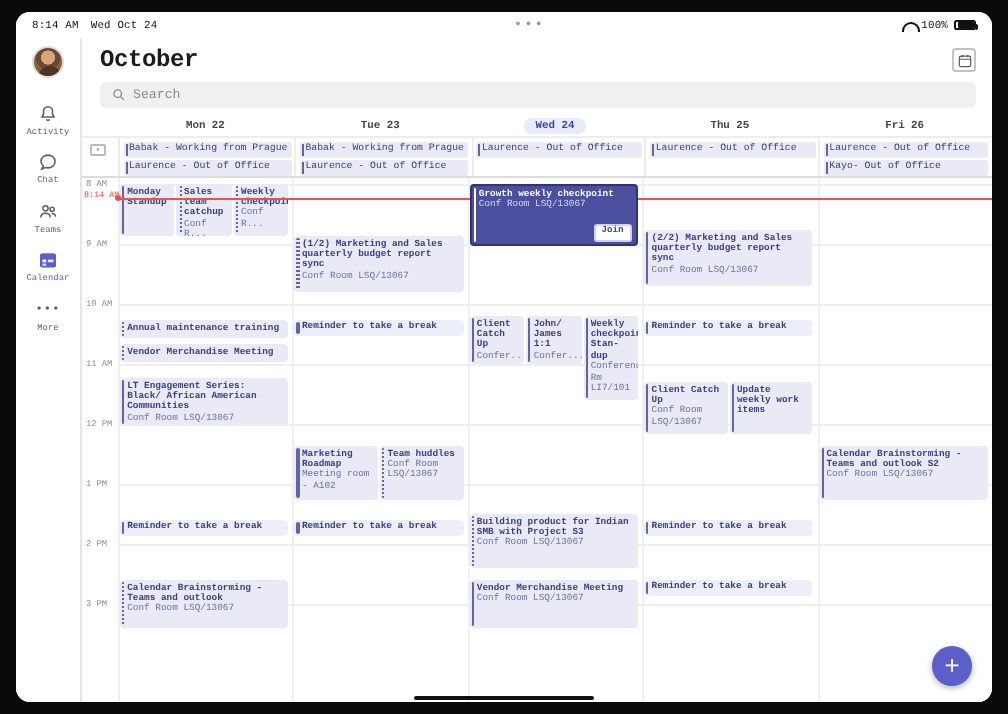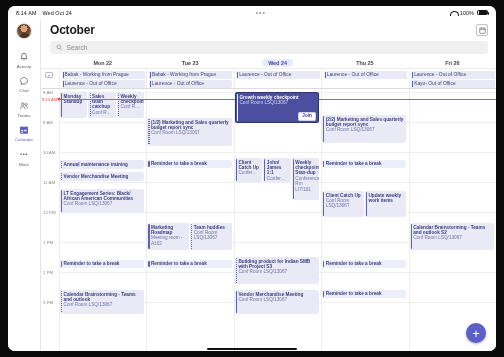--- a/index.html
+++ b/index.html
@@ -6,20 +6,21 @@
   html, body {
     width: 504px; height: 357px;
     background: #000; overflow: hidden;
     font-family: "Liberation Sans", sans-serif;
   }
   .device {
     position: relative;
     width: 504px; height: 357px;
     background: #0a0a0a;
     padding: 6px 8px 6px 8px;
+    font-family: Liberation Mono, monospace;
   }
   .screen {
     position: relative;
     width: 488px; height: 345px;
     background: #ffffff;
     border-radius: 7px;
     overflow: hidden;
     display: flex;
     flex-direction: column;
   }

